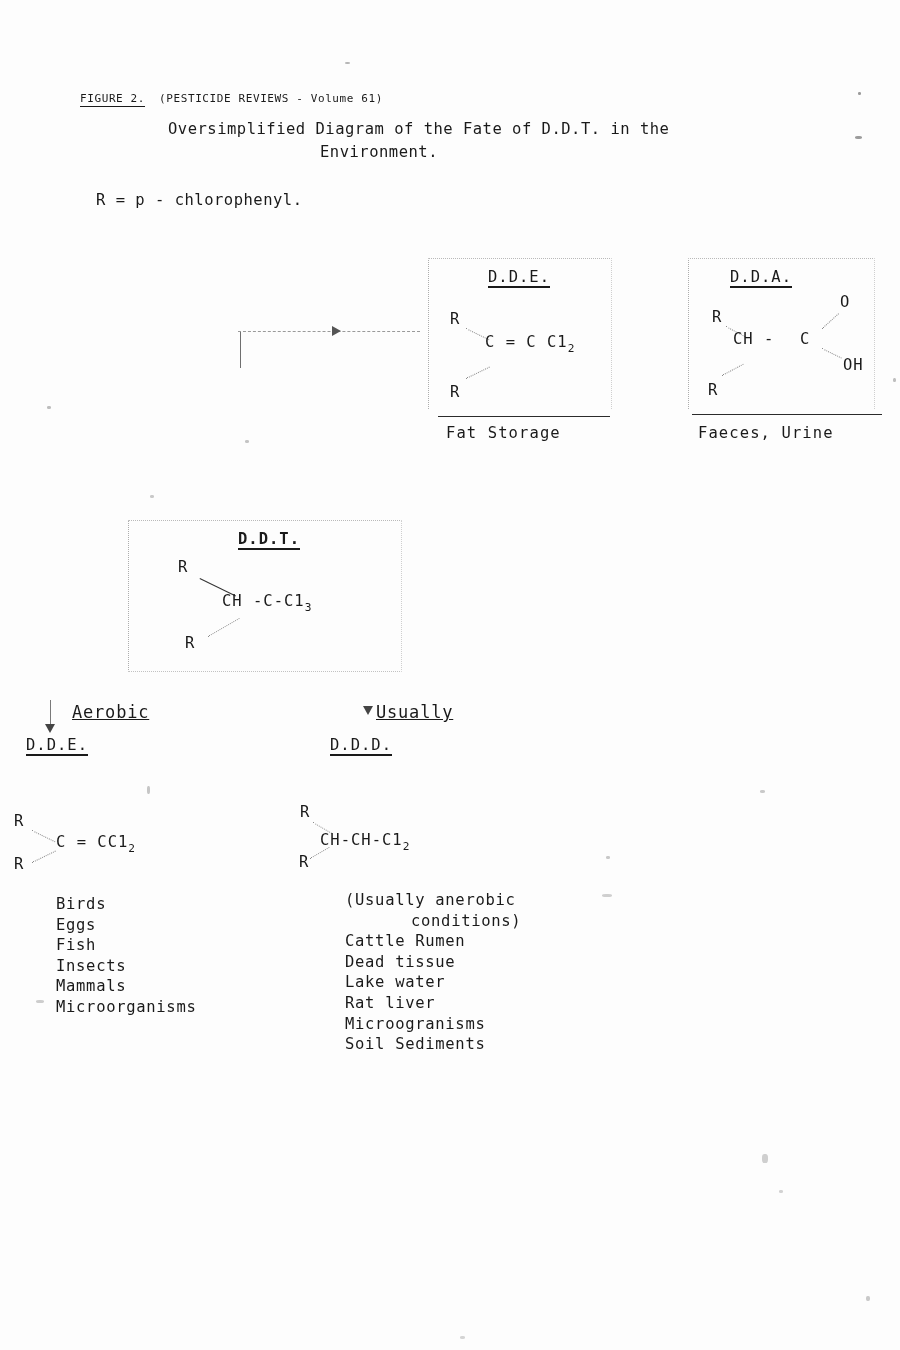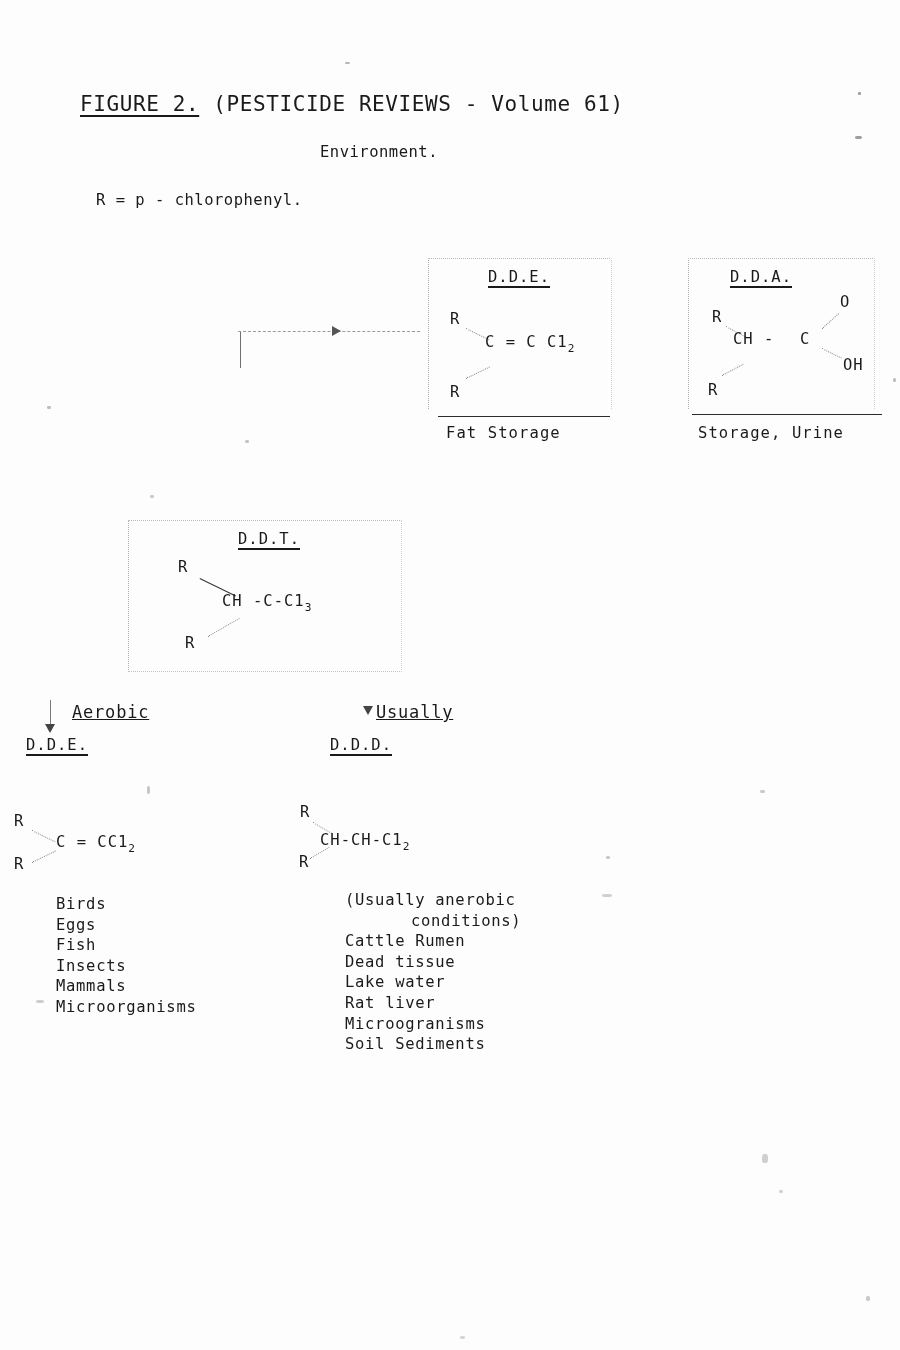--- a/index.html
+++ b/index.html
@@ -22,21 +22,21 @@
   #page-number {
     position: absolute;
     top: 48px; left: 0; width: 900px;
     text-align: center;
     font-size: 15px;
     letter-spacing: 1px;
   }
   #figure-line {
     position: absolute;
     top: 92px; left: 80px;
-    font-size: 21px;
+    font-size: 11px;
     letter-spacing: 0.6px;
   }
   #figure-label {
     text-decoration: underline;
     text-underline-offset: 4px;
   }
   #figure-caption-1 {
     position: absolute;
     top: 120px; left: 168px;
     font-size: 15.5px;
@@ -160,20 +160,21 @@
 </head>
 <body>
 
 <div id="page">
 
 
   <div id="figure-line">
     <span id="figure-label">FIGURE 2.</span><span style="margin-left:14px;">(PESTICIDE REVIEWS - Volume 61)</span>
   </div>
 
+  <div id="figure-caption-1">Oversimplified Diagram of the Fate of D.D.T. in the</div>
   <div id="figure-caption-2">Environment.</div>
   <div id="r-definition">R = p - chlorophenyl.</div>
 
   <div class="arrow-line" style="left:238px; top:331px; width:182px;"></div>
   <div class="arrowhead right" style="left:332px; top:326px;"></div>
   <div class="arrow-line vert" style="left:240px; top:332px; height:36px;"></div>
 
   <div class="dotbox" style="left:428px; top:258px; width:182px; height:150px;"></div>
 
   <div class="compound-title" style="left:488px; top:268px;">D.D.E.</div>
@@ -202,25 +203,25 @@
   <div class="atom" style="left:840px; top:293px;">O</div>
   <div class="bond faint" style="left:822px; top:328px; width:22px; transform:rotate(-42deg);"></div>
 
   <div class="atom" style="left:843px; top:356px;">OH</div>
   <div class="bond faint" style="left:822px; top:348px; width:22px; transform:rotate(26deg);"></div>
 
   <div class="bond faint" style="left:722px; top:375px; width:24px; transform:rotate(-28deg);"></div>
   <div class="atom" style="left:708px; top:381px;">R</div>
 
   <div class="rule" style="left:692px; top:414px; width:190px;"></div>
-  <div class="fate-label" style="left:698px; top:424px;">Storage, Urine</div>
+  <div class="fate-label" style="left:698px; top:424px;">Faeces, Urine</div>
 
   <div class="dotbox" style="left:128px; top:520px; width:272px; height:150px; border-bottom:1px dotted #c2c2c2;"></div>
 
-  <div class="compound-title" style="left:238px; top:530px;">D.D.T.</div>
+  <div class="compound-title" style="left:238px; top:530px;font-weight:bold;">D.D.T.</div>
 
   <div class="atom" style="left:178px; top:558px;">R</div>
   <div class="bond" style="left:200px; top:578px; width:40px; transform:rotate(26deg);"></div>
 
   <div class="atom" style="left:222px; top:592px;"><span>CH -C-C1</span><span class="sub">3</span></div>
 
   <div class="bond faint" style="left:208px; top:636px; width:36px; transform:rotate(-30deg);"></div>
   <div class="atom" style="left:185px; top:634px;">R</div>
 
   <div class="arrow-line vert" style="left:50px; top:700px; height:28px; border-left:1.2px solid #7a7a7a;"></div>

